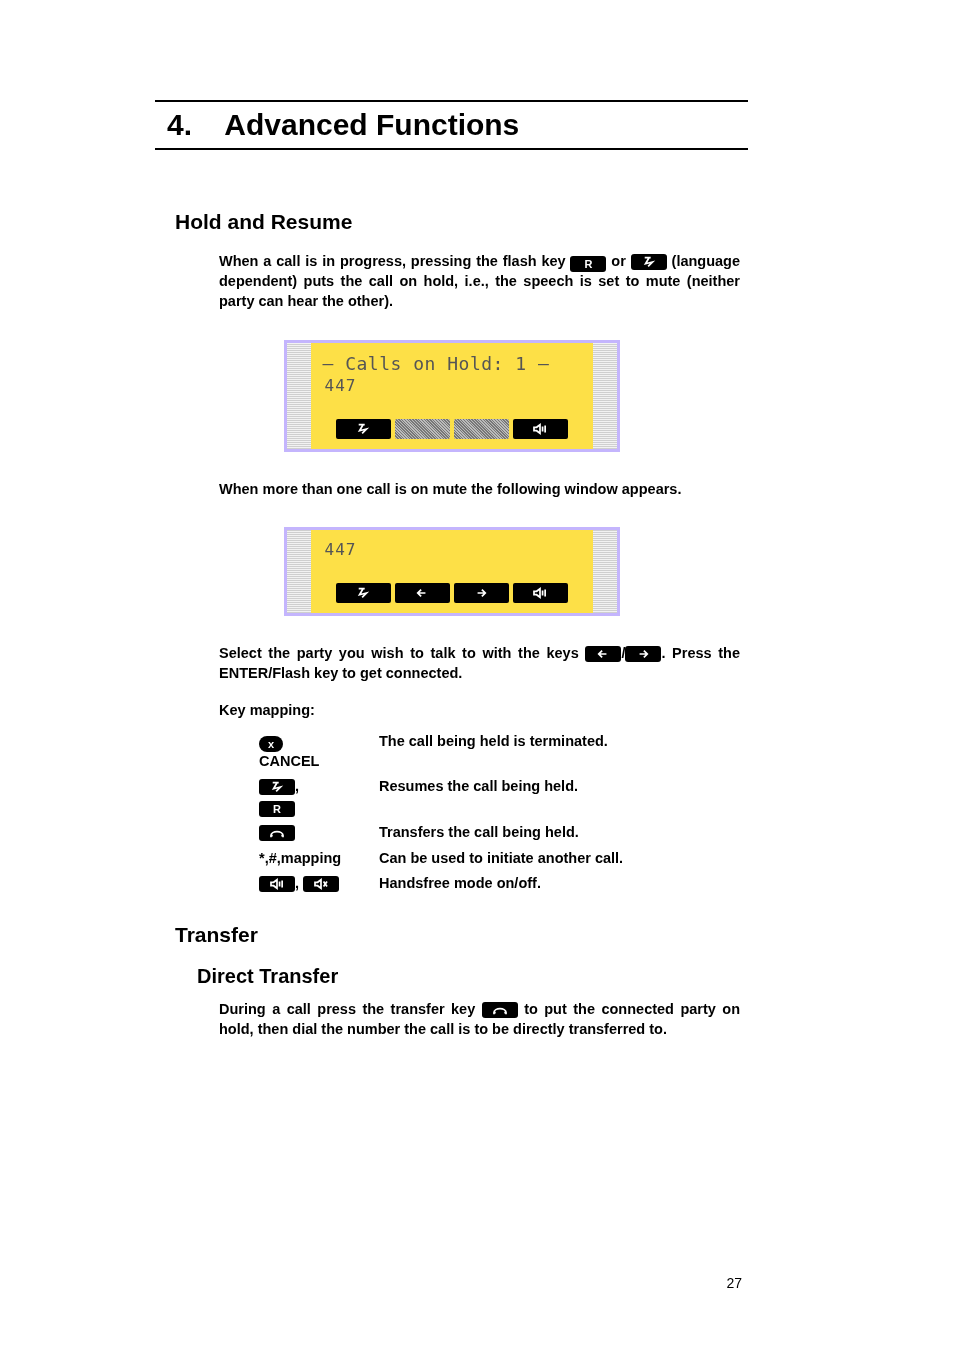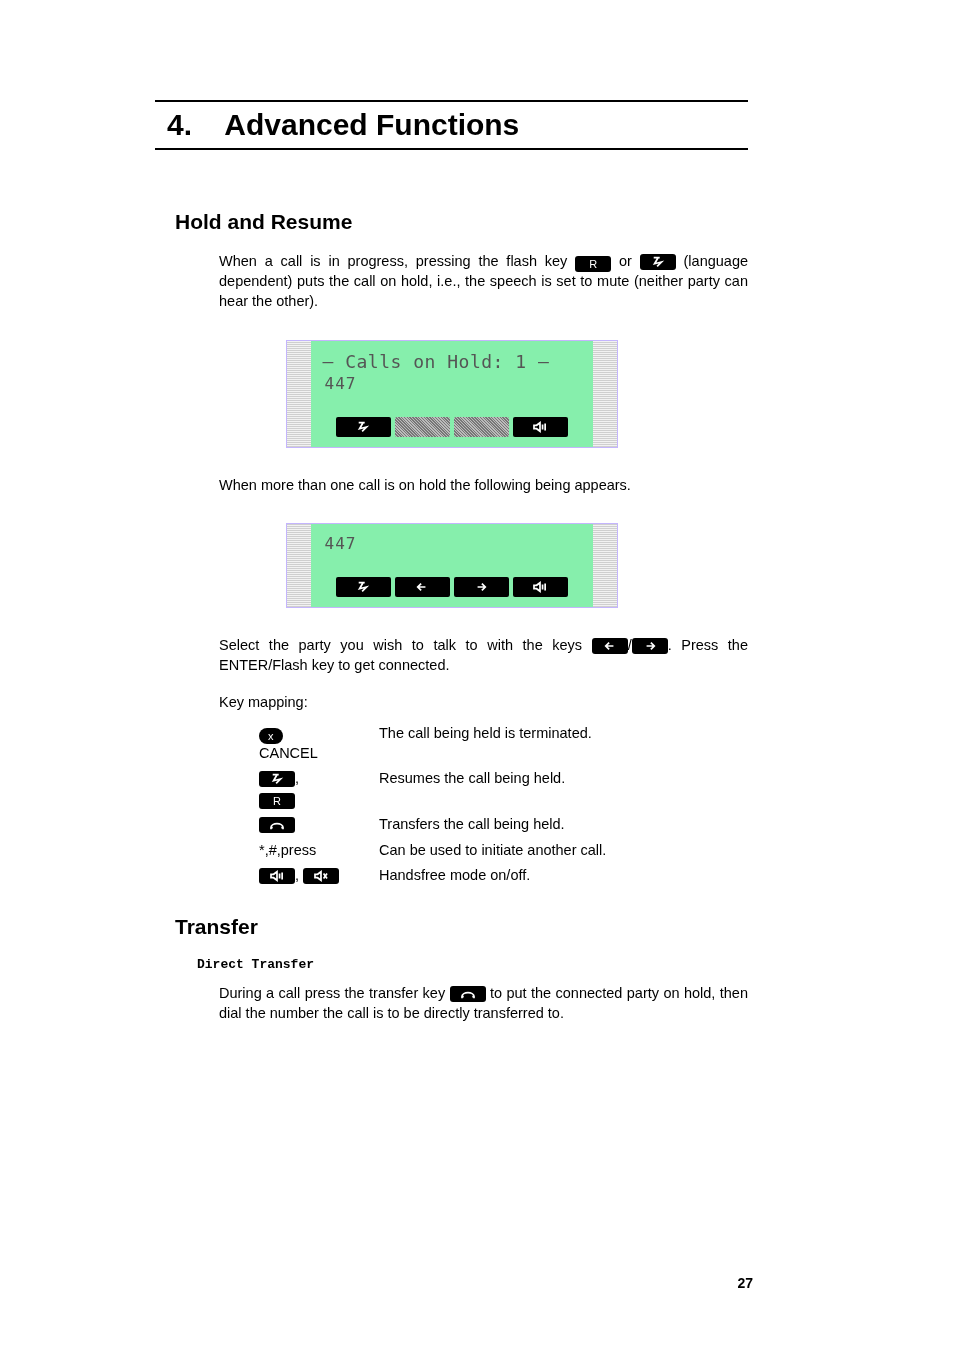--- a/index.html
+++ b/index.html
@@ -28,43 +28,43 @@
     font-weight: bold;
     margin: 0;
     padding-left: 12px;
   }
   h2.section {
     font-size: 21px;
     font-weight: bold;
     margin: 0 0 18px 20px;
   }
   h3.subsection {
-    font-size: 13px;
+    font-size: 20px;
     font-weight: bold;
     margin: 10px 0 12px 42px;
-    font-family: Liberation Mono, monospace;
   }
   .body {
     margin-left: 64px;
-    margin-right: 0;
+    margin-right: 8px;
     font-size: 14.5px;
     line-height: 1.35;
+    font-weight: bold;
   }
   .justify {
     text-align: justify;
   }
   .screen-wrap {
     display: flex;
     justify-content: center;
     margin: 28px 0 28px 0;
   }
   .screen {
     width: 330px;
-    border: 1px solid #c4b5fd;
-    background: #86efac;
+    border: 3px solid #c4b5fd;
+    background: #fde047;
     position: relative;
     padding: 0;
   }
   .screen .edge-left,
   .screen .edge-right {
     position: absolute;
     top: 0;
     bottom: 0;
     width: 24px;
     background: repeating-linear-gradient(
@@ -150,23 +150,22 @@
     vertical-align: top;
     padding: 3px 10px 3px 0;
     font-size: 14.5px;
   }
   table.keymap td.keycol {
     width: 110px;
   }
   .page-num {
     position: absolute;
     bottom: 60px;
-    right: 145px;
+    right: 156px;
     font-size: 14px;
-    font-weight: bold;
   }
   svg.icon {
     width: 18px;
     height: 12px;
     fill: none;
     stroke: #fff;
     stroke-width: 2;
   }
   .softkey svg.icon, .inline-key svg.icon {
     stroke: #fff;
@@ -217,21 +216,21 @@
             <svg class="icon" viewBox="0 0 20 14">
                 <path d="M3 5 H6 L10 2 V12 L6 9 H3 Z M13 4 V10 M16 3 V11"></path>
               </svg>
           </div>
         </div>
       </div>
     </div>
   </div>
 
   <div class="body">
-    <span style="display:block">When more than one call is on hold the following being appears.</span>
+    <span style="display:block">When more than one call is on mute the following window appears.</span>
   </div>
 
   <div class="screen-wrap">
     <div class="screen">
       <div class="edge-left"></div>
       <div class="edge-right"></div>
       <div class="screen-inner">
         <div class="screen-line2">447</div>
         <div class="softkey-row">
           <div class="softkey">
@@ -299,21 +298,21 @@
         <td class="keycol">
           <span class="inline-key">
             <svg class="icon" viewBox="0 0 20 14">
                   <path d="M3 10 C3 4 17 4 17 10 M5 10 L3 10 L3 12 M15 10 L17 10 L17 12"></path>
                 </svg>
           </span>
         </td>
         <td>Transfers the call being held.</td>
       </tr>
       <tr>
-        <td class="keycol">*,#,press</td>
+        <td class="keycol">*,#,mapping</td>
         <td>Can be used to initiate another call.</td>
       </tr>
       <tr>
         <td class="keycol">
           <span class="inline-key">
             <svg class="icon" viewBox="0 0 20 14">
                   <path d="M3 5 H6 L10 2 V12 L6 9 H3 Z M13 4 V10 M16 3 V11"></path>
                 </svg>
           </span><span>, </span>
           <span class="inline-key">

